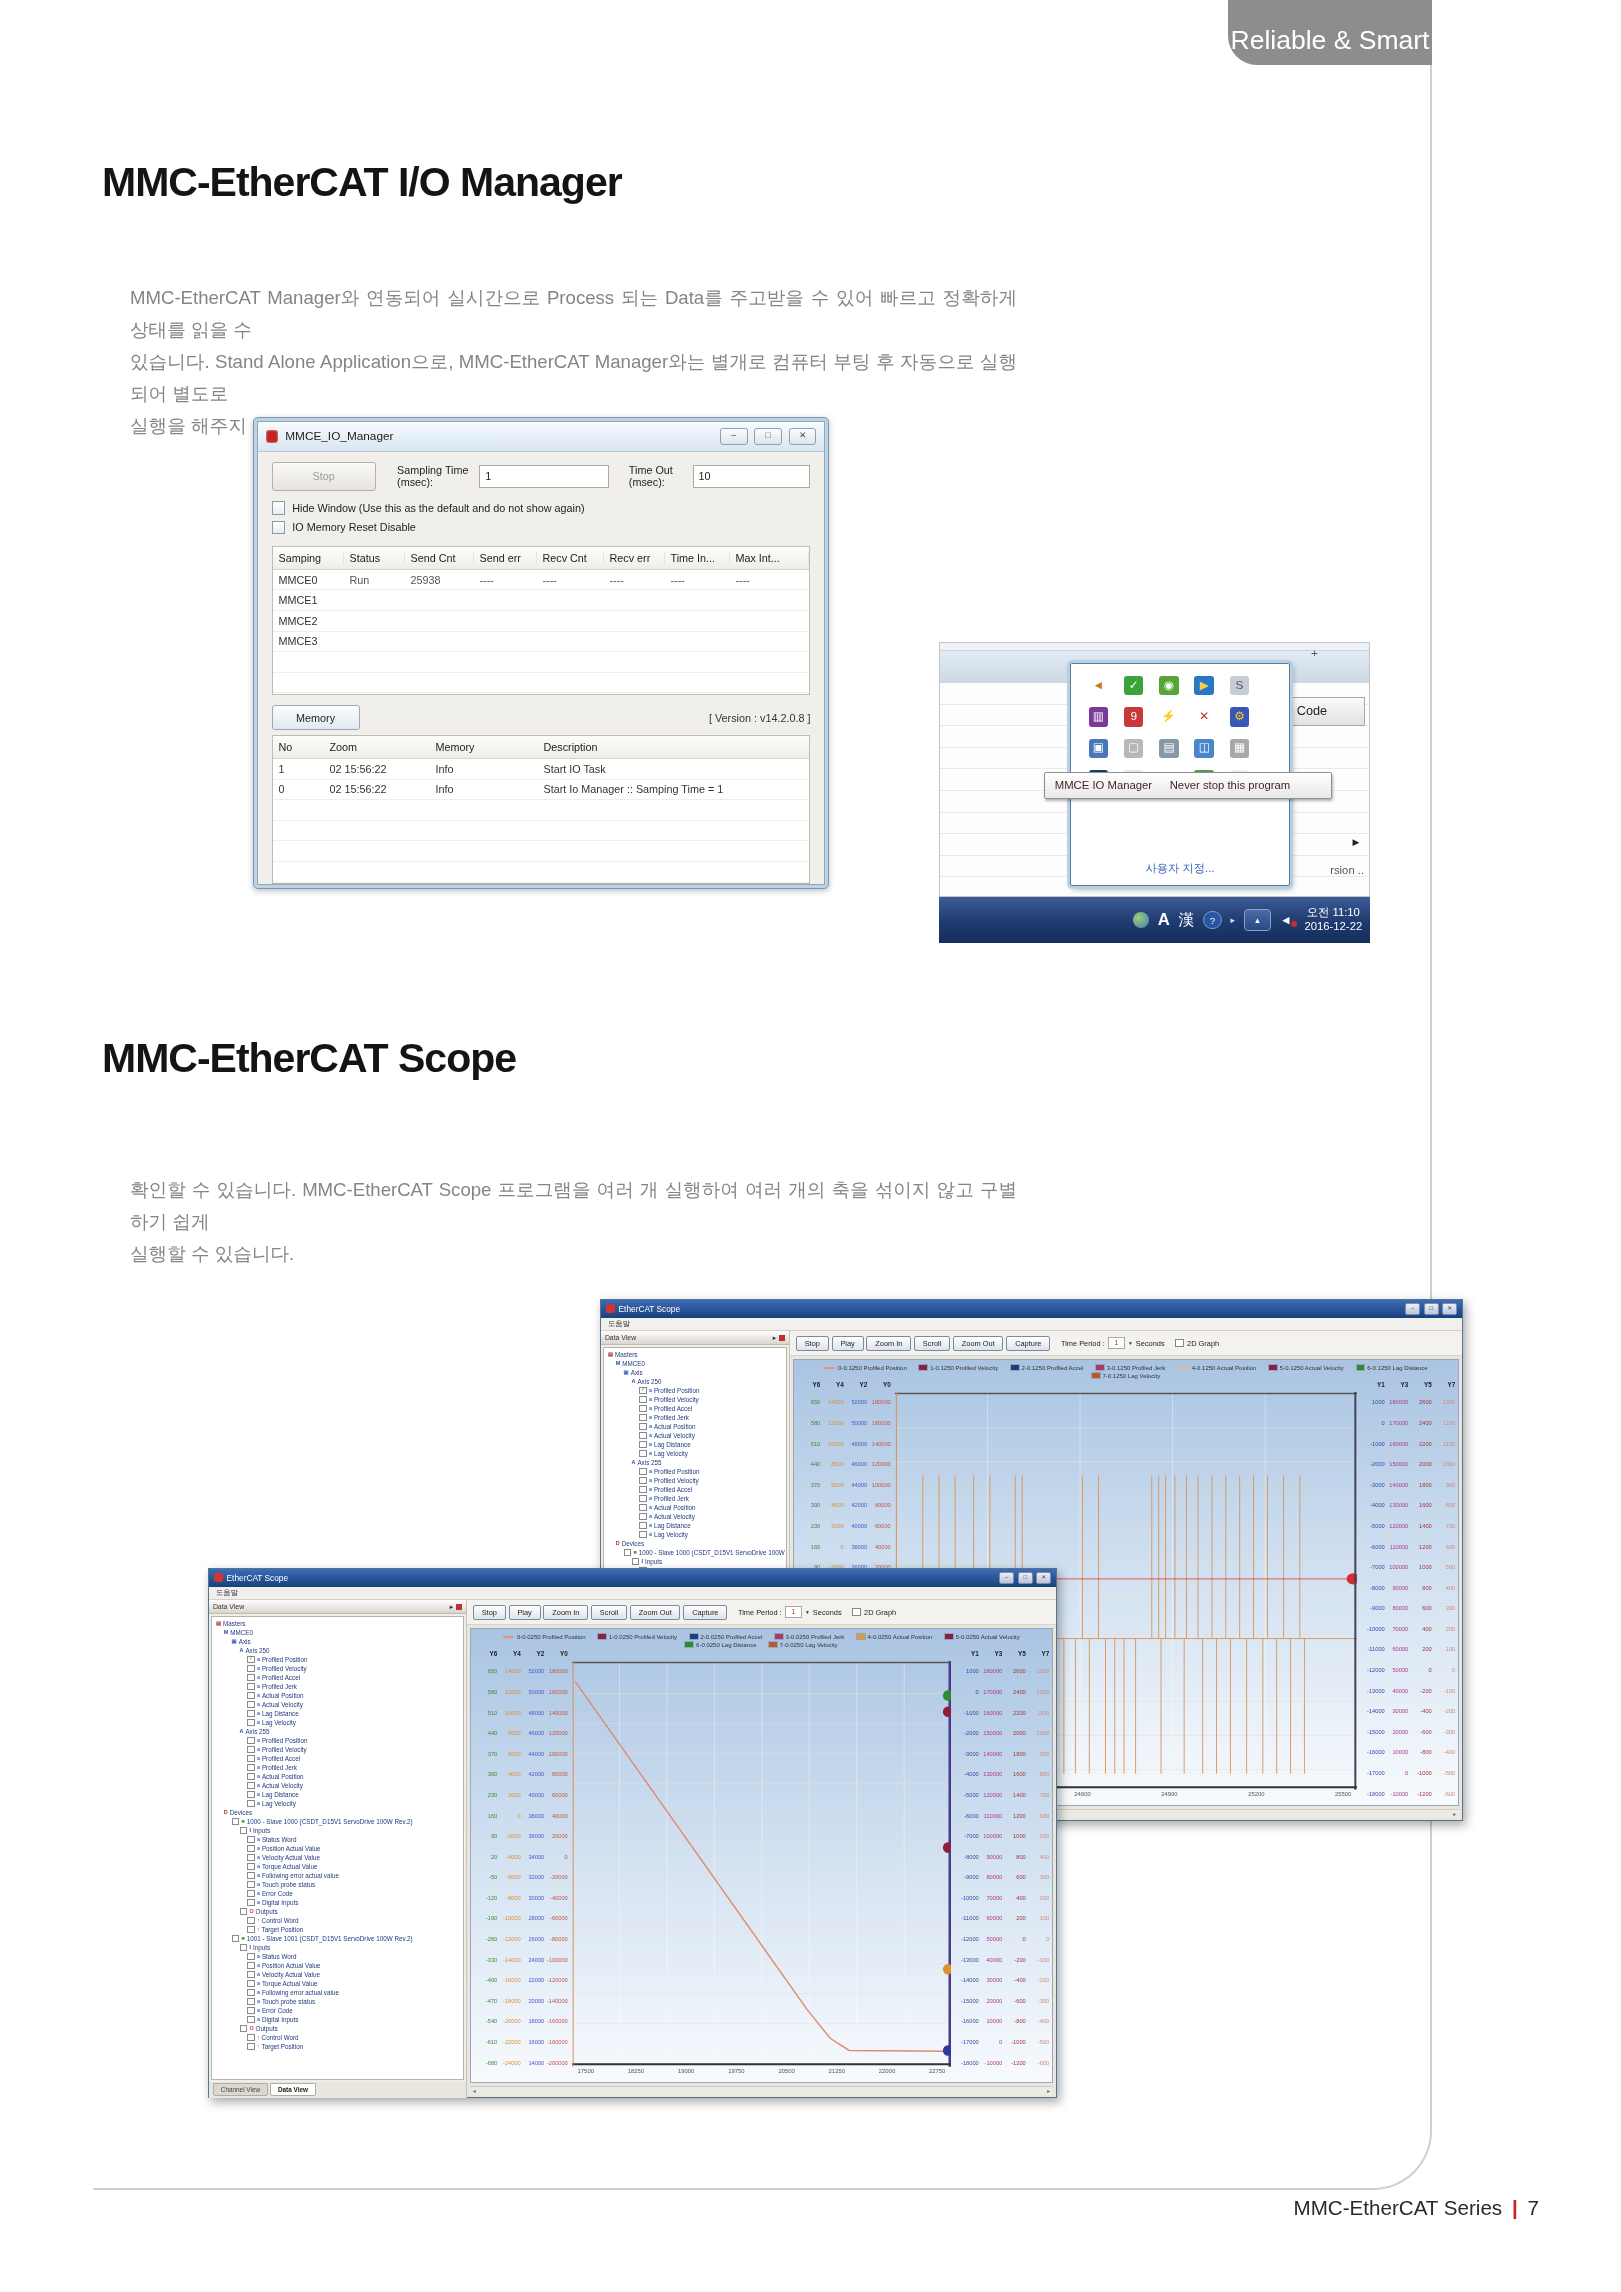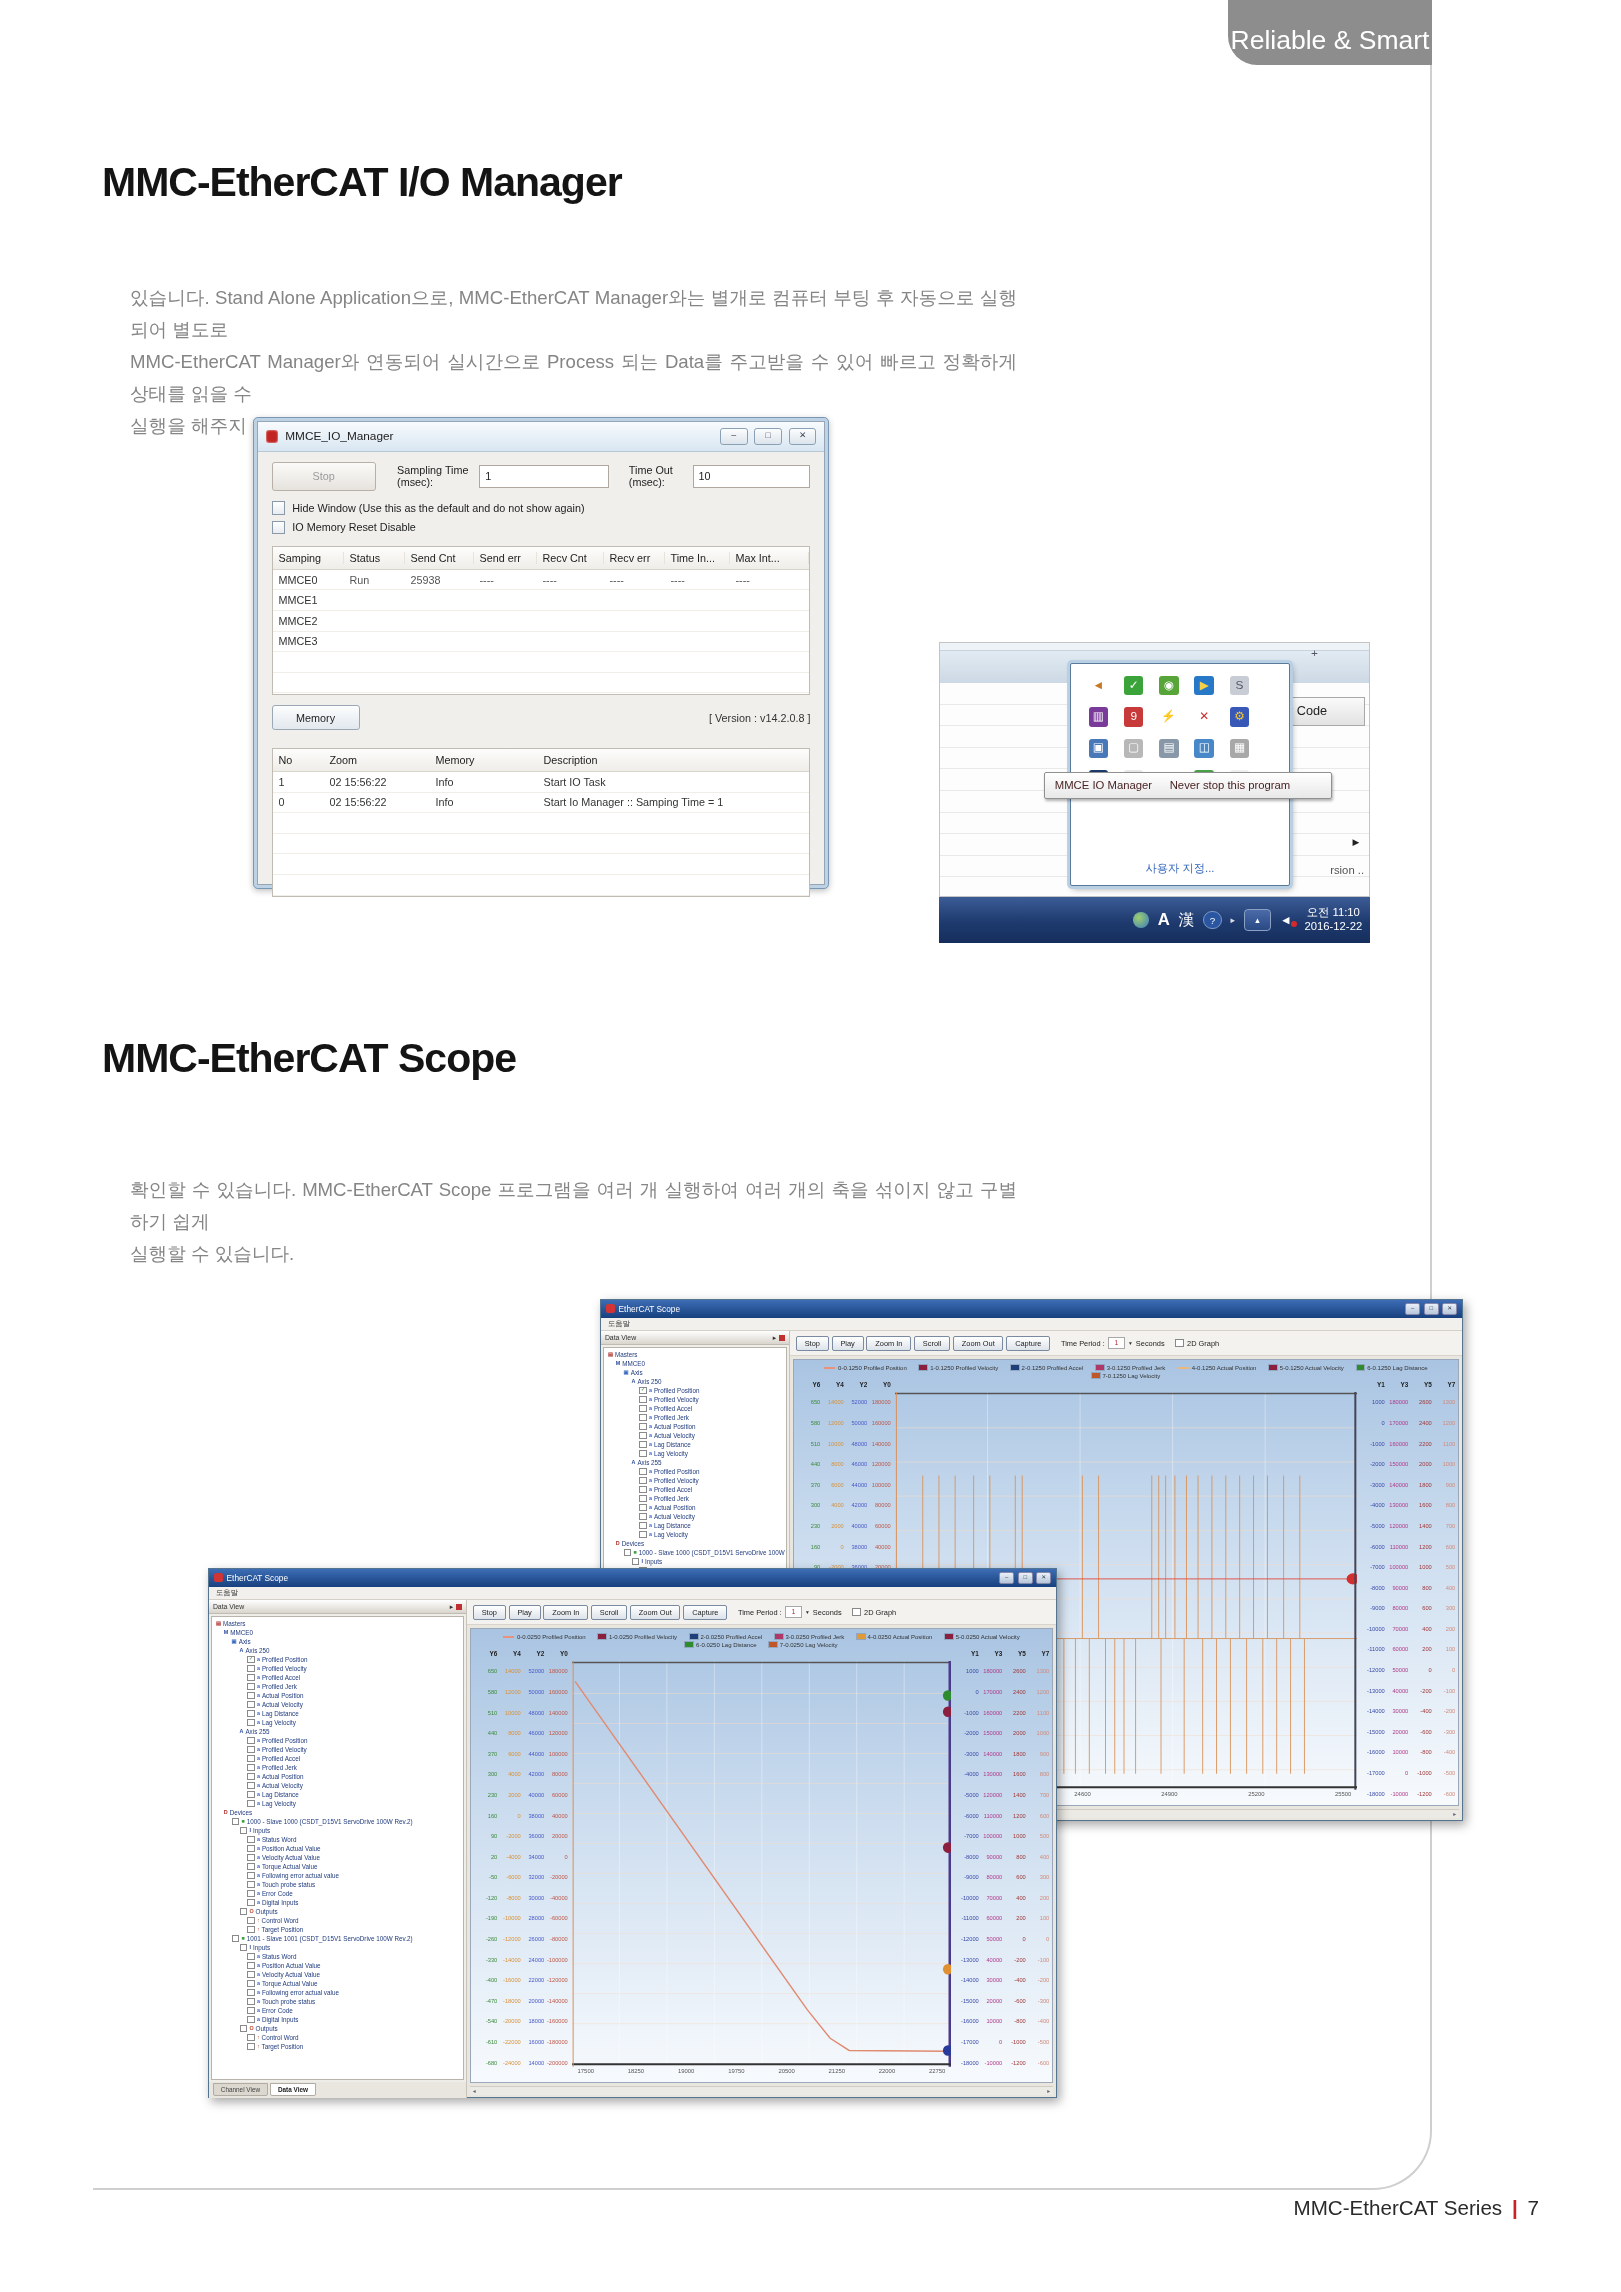--- a/index.html
+++ b/index.html
@@ -184,22 +184,22 @@
 
 <div id="page">
 
   <div class="frame-l"></div>
   <div class="badge">
     <span>Reliable &amp; Smart</span>
   </div>
 
   <div class="sec-title" style="top:159px;">MMC-EtherCAT I/O Manager</div>
   <div class="para" style="top:282px;">
+    <div>MMC-EtherCAT Manager와 연동되어 실시간으로 Process 되는 Data를 주고받을 수 있어 빠르고 정확하게 상태를 읽을 수</div>
     <div>있습니다. Stand Alone Application으로, MMC-EtherCAT Manager와는 별개로 컴퓨터 부팅 후 자동으로 실행되어 별도로</div>
-    <div>MMC-EtherCAT Manager와 연동되어 실시간으로 Process 되는 Data를 주고받을 수 있어 빠르고 정확하게 상태를 읽을 수</div>
     <div>실행을 해주지 않아도 되는 간편함을 가지고 있습니다.</div>
   </div>
 
   <div class="dlg">
     <div class="dlg-in">
       <div class="dtb">
         <span class="dico"></span>
         <span>MMCE_IO_Manager</span>
         <span class="sp"></span>
         <span class="wbtn">–</span>
@@ -300,21 +300,21 @@
                 <span></span>
                 <span></span>
               </div>
 
           </div>
         </div>
         <div class="dclear">
           <span class="dclr-btn">Memory</span>
           <span class="dver">[ Version : v14.2.0.8 ]</span>
         </div>
-        <div class="dtable" style="margin-top:18px;">
+        <div class="dtable" style="margin-top:5px;">
           <div class="lhead">
             <span>No</span>
               <span>Zoom</span>
               <span>Memory</span>
               <span>Description</span>
           </div>
           <div>
 
               <div class="lrow">
                 <span>1</span>

